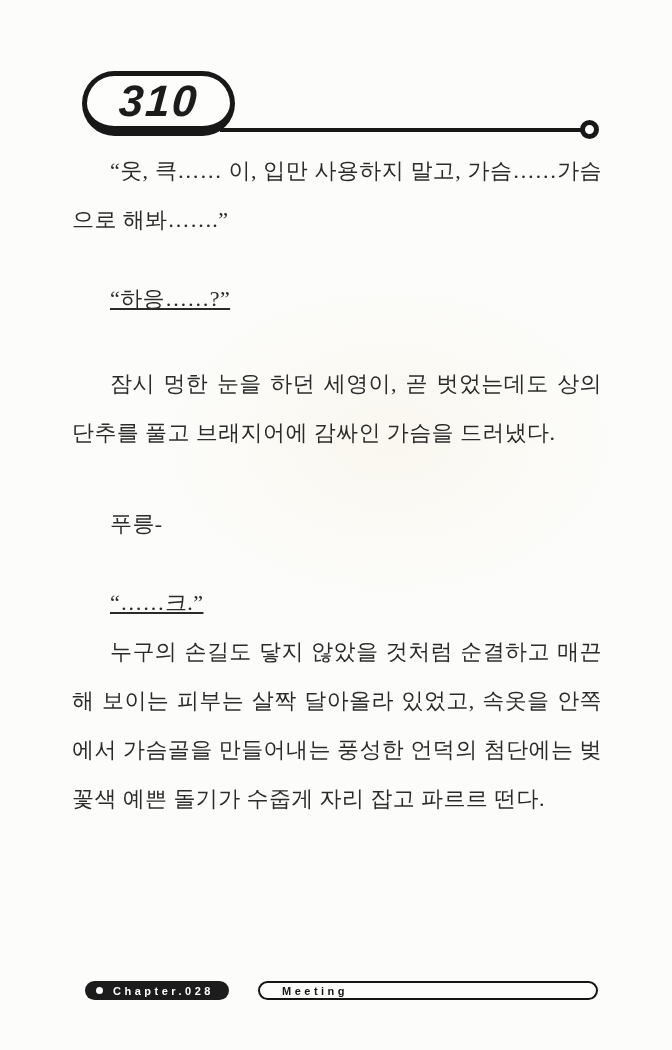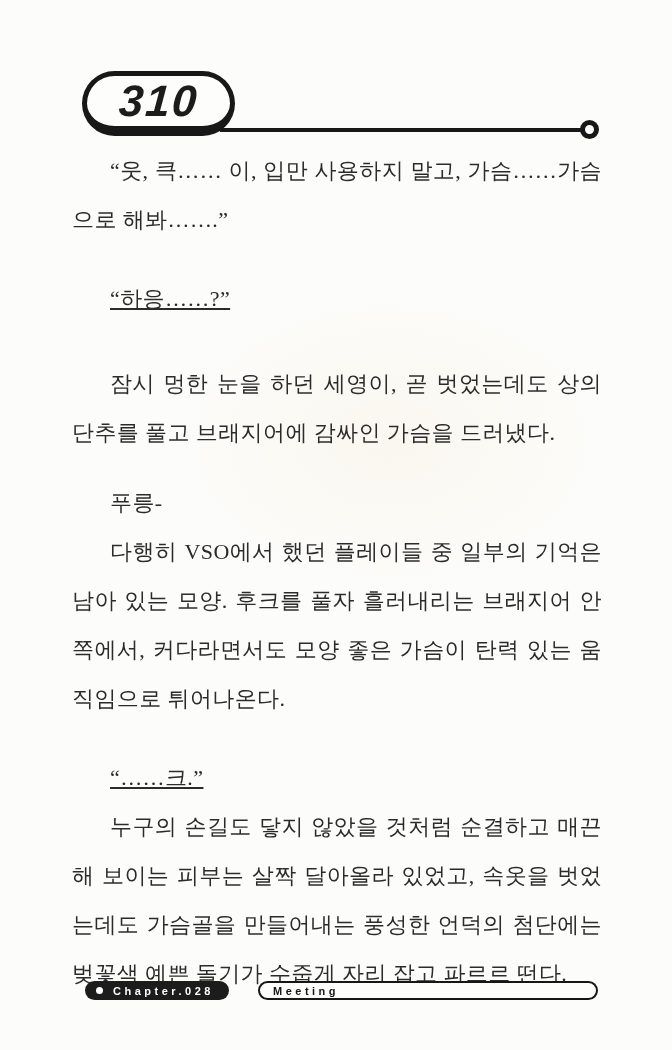--- a/index.html
+++ b/index.html
@@ -51,21 +51,21 @@
   .content{
     position:absolute;left:72px;top:146px;width:530px;
     font-size:22px;line-height:49px;
     letter-spacing:0.4px;
     text-align:justify;
     color:#2b2b2b;
   }
   .content p{margin:0;text-indent:38px;}
   .content p.gap-sm{margin-top:30px;text-decoration:underline;}
   .content p.gap-md{margin-top:36px;}
-  .content p.gap-lg{margin-top:21px;}
+  .content p.gap-lg{margin-top:42px;}
 
   
   .footer-chapter{
     position:absolute;left:85px;top:981px;
     width:144px;height:19px;
     background:#1c1c1c;border-radius:10px;
     display:flex;align-items:center;
     box-sizing:border-box;
     text-align:center;
   }
@@ -82,21 +82,21 @@
   }
   .footer-section{
     position:absolute;left:258px;top:981px;
     width:340px;height:19px;
     background:#fdfdfc;
     border:2.5px solid #161616;border-radius:11px;
     box-sizing:border-box;
     display:flex;align-items:center;
   }
   .footer-section .label{
-    margin-left:13px;
+    margin-left:22px;
     font-family:"Liberation Sans","DejaVu Sans",sans-serif;
     font-size:11px;font-weight:700;
     letter-spacing:3.5px;color:#161616;
     white-space:nowrap;
   }
 </style>
 </head>
 <body>
 
 <div class="page">
@@ -105,23 +105,22 @@
     <span>310</span>
   </div>
   <div class="rule"></div>
   <div class="ring"></div>
 
   <div class="content">
     <p>“웃, 큭…… 이, 입만 사용하지 말고, 가슴……가슴으로 해봐…….”</p>
     <p class="gap-sm">“하응……?”</p>
     <p class="gap-md">잠시 멍한 눈을 하던 세영이, 곧 벗었는데도 상의 단추를 풀고 브래지어에 감싸인 가슴을 드러냈다.</p>
     <p class="gap-lg">푸릉-</p>
-    <p>다행히 VSO에서 했던 플레이들 중 일부의 기억은 남아 있는 모양. 후크를 풀자 흘러내리는 브래지어 안쪽에서, 커다라면서도 모양 좋은 가슴이 탄력 있는 움직임으로 튀어나온다.</p>
     <p class="gap-sm">“……크.”</p>
-    <p>누구의 손길도 닿지 않았을 것처럼 순결하고 매끈해 보이는 피부는 살짝 달아올라 있었고, 속옷을 벗었는데도 가슴골을 만들어내는 풍성한 언덕의 첨단에는 벚꽃색 예쁜 돌기가 수줍게 자리 잡고 파르르 떤다.</p>
+    <p>누구의 손길도 닿지 않았을 것처럼 순결하고 매끈해 보이는 피부는 살짝 달아올라 있었고, 속옷을 안쪽에서 가슴골을 만들어내는 풍성한 언덕의 첨단에는 벚꽃색 예쁜 돌기가 수줍게 자리 잡고 파르르 떤다.</p>
   </div>
 
   <div class="footer-chapter">
     <span class="dot"></span>
     <span class="label">Chapter.028</span>
   </div>
   <div class="footer-section">
     <span class="label">Meeting</span>
   </div>
 

